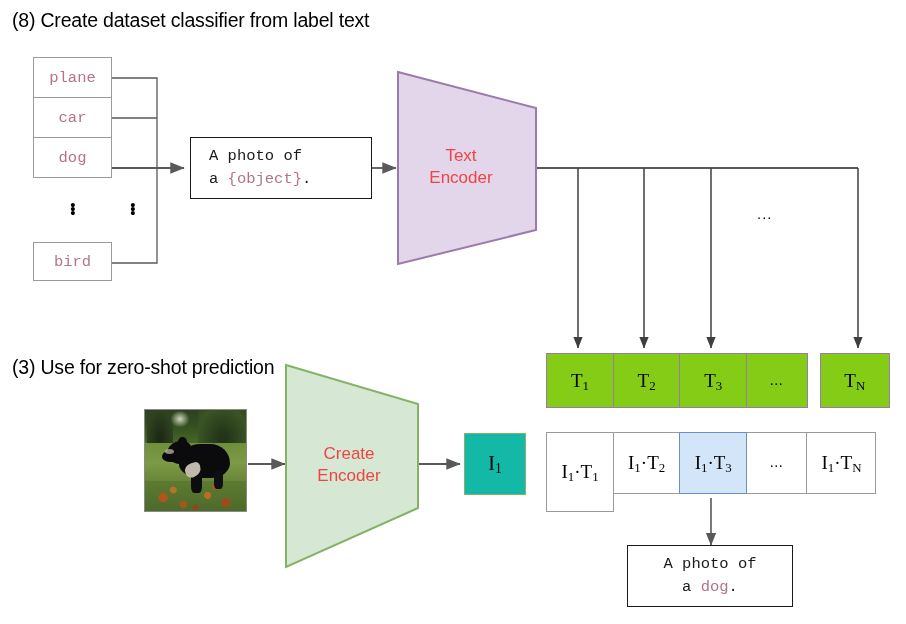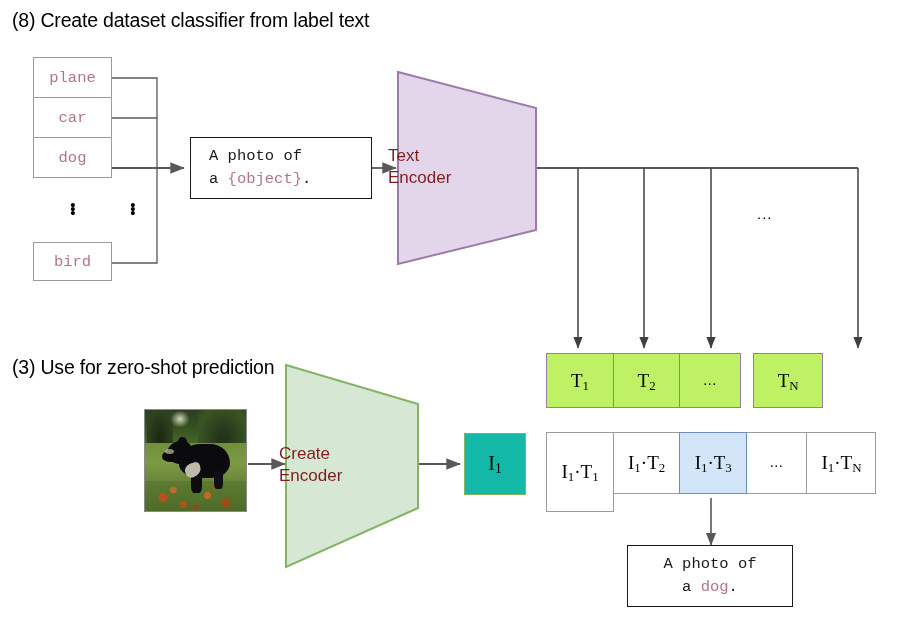--- a/index.html
+++ b/index.html
@@ -64,40 +64,40 @@
     line-height: 1.5;
   }
   .prompt-left { padding-left: 18px; text-align: left; }
   .prompt-center { text-align: center; }
   .tok { color: #b4738c; }
 
   
   .encoder-label {
     position: absolute;
     width: 100%;
-    text-align: left;
+    text-align: center;
     font-family: "Liberation Sans", sans-serif;
     font-size: 17px;
-    color: #7f1d1d;
+    color: #ef4444;
     line-height: 1.28;
   }
 
   
   .cellrow { display: flex; box-sizing: border-box; }
   .cell {
     box-sizing: border-box;
     display: flex;
     align-items: center;
     justify-content: center;
     font-family: "Liberation Serif", serif;
     font-size: 19px;
     color: #000;
   }
   .cell-t {
-    background: #bef264;
+    background: #84cc16;
     border: 1.4px solid #9c7bab;
     margin-left: -1.4px;
   }
   .cell-t:first-child { margin-left: 0; }
   .cell-s {
     background: #ffffff;
     border: 1.4px solid #9b9b9b;
     margin-left: -1.4px;
   }
   .cell-s:first-child { margin-left: 0; }
@@ -290,20 +290,23 @@
       <div>Encoder</div>
     </div>
   </div>
 
   <div class="abs cellrow" style="left:546px; top:353px;">
     <div class="cell cell-t" style="width:68px; height:55px;">
       <span><span>T</span><sub>1</sub></span>
     </div>
     <div class="cell cell-t" style="width:68px; height:55px;">
       <span><span>T</span><sub>2</sub></span>
+    </div>
+    <div class="cell cell-t" style="width:68px; height:55px;">
+      <span><span>T</span><sub>3</sub></span>
     </div>
     <div class="cell cell-t dots-cell" style="width:62px; height:55px;">
       <span>...</span>
     </div>
     <div class="cell cell-t" style="width:70px; height:55px;margin-left:12px;">
       <span><span>T</span><sub>N</sub></span>
     </div>
   </div>
 
   <div class="abs heading" style="left:12px; top:308px;margin-top:48px;">(3) Use for zero-shot prediction</div>

